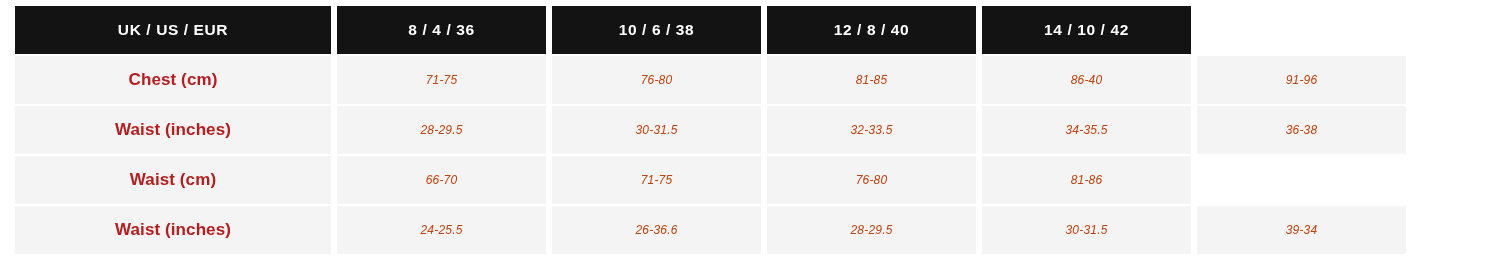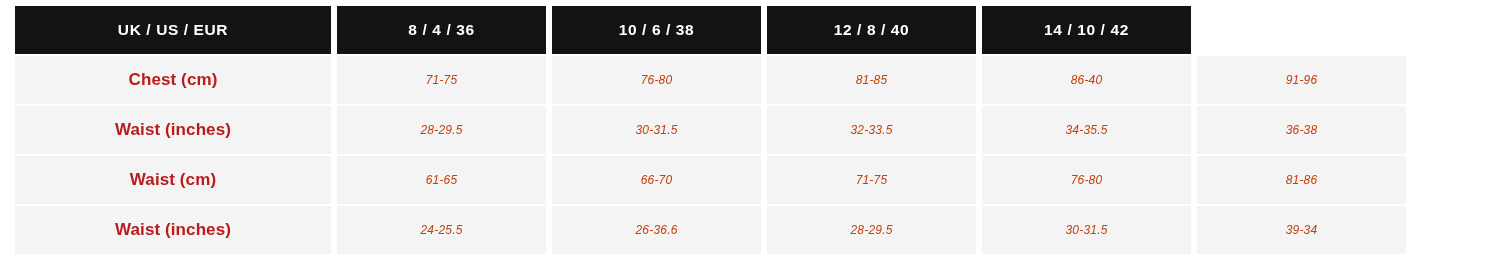--- a/index.html
+++ b/index.html
@@ -102,21 +102,20 @@
     <div class="cell col-label">Waist (inches)</div>
     <div class="cell col-size">28-29.5</div>
     <div class="cell col-size">30-31.5</div>
     <div class="cell col-size">32-33.5</div>
     <div class="cell col-size">34-35.5</div>
     <div class="cell col-size">36-38</div>
   </div>
 
   <div class="chart-row body">
     <div class="cell col-label">Waist (cm)</div>
-    <div class="cell col-size">61-65</div>
     <div class="cell col-size">66-70</div>
     <div class="cell col-size">71-75</div>
     <div class="cell col-size">76-80</div>
     <div class="cell col-size">81-86</div>
   </div>
 
   <div class="chart-row body">
     <div class="cell col-label">Waist (inches)</div>
     <div class="cell col-size">24-25.5</div>
     <div class="cell col-size">26-36.6</div>

